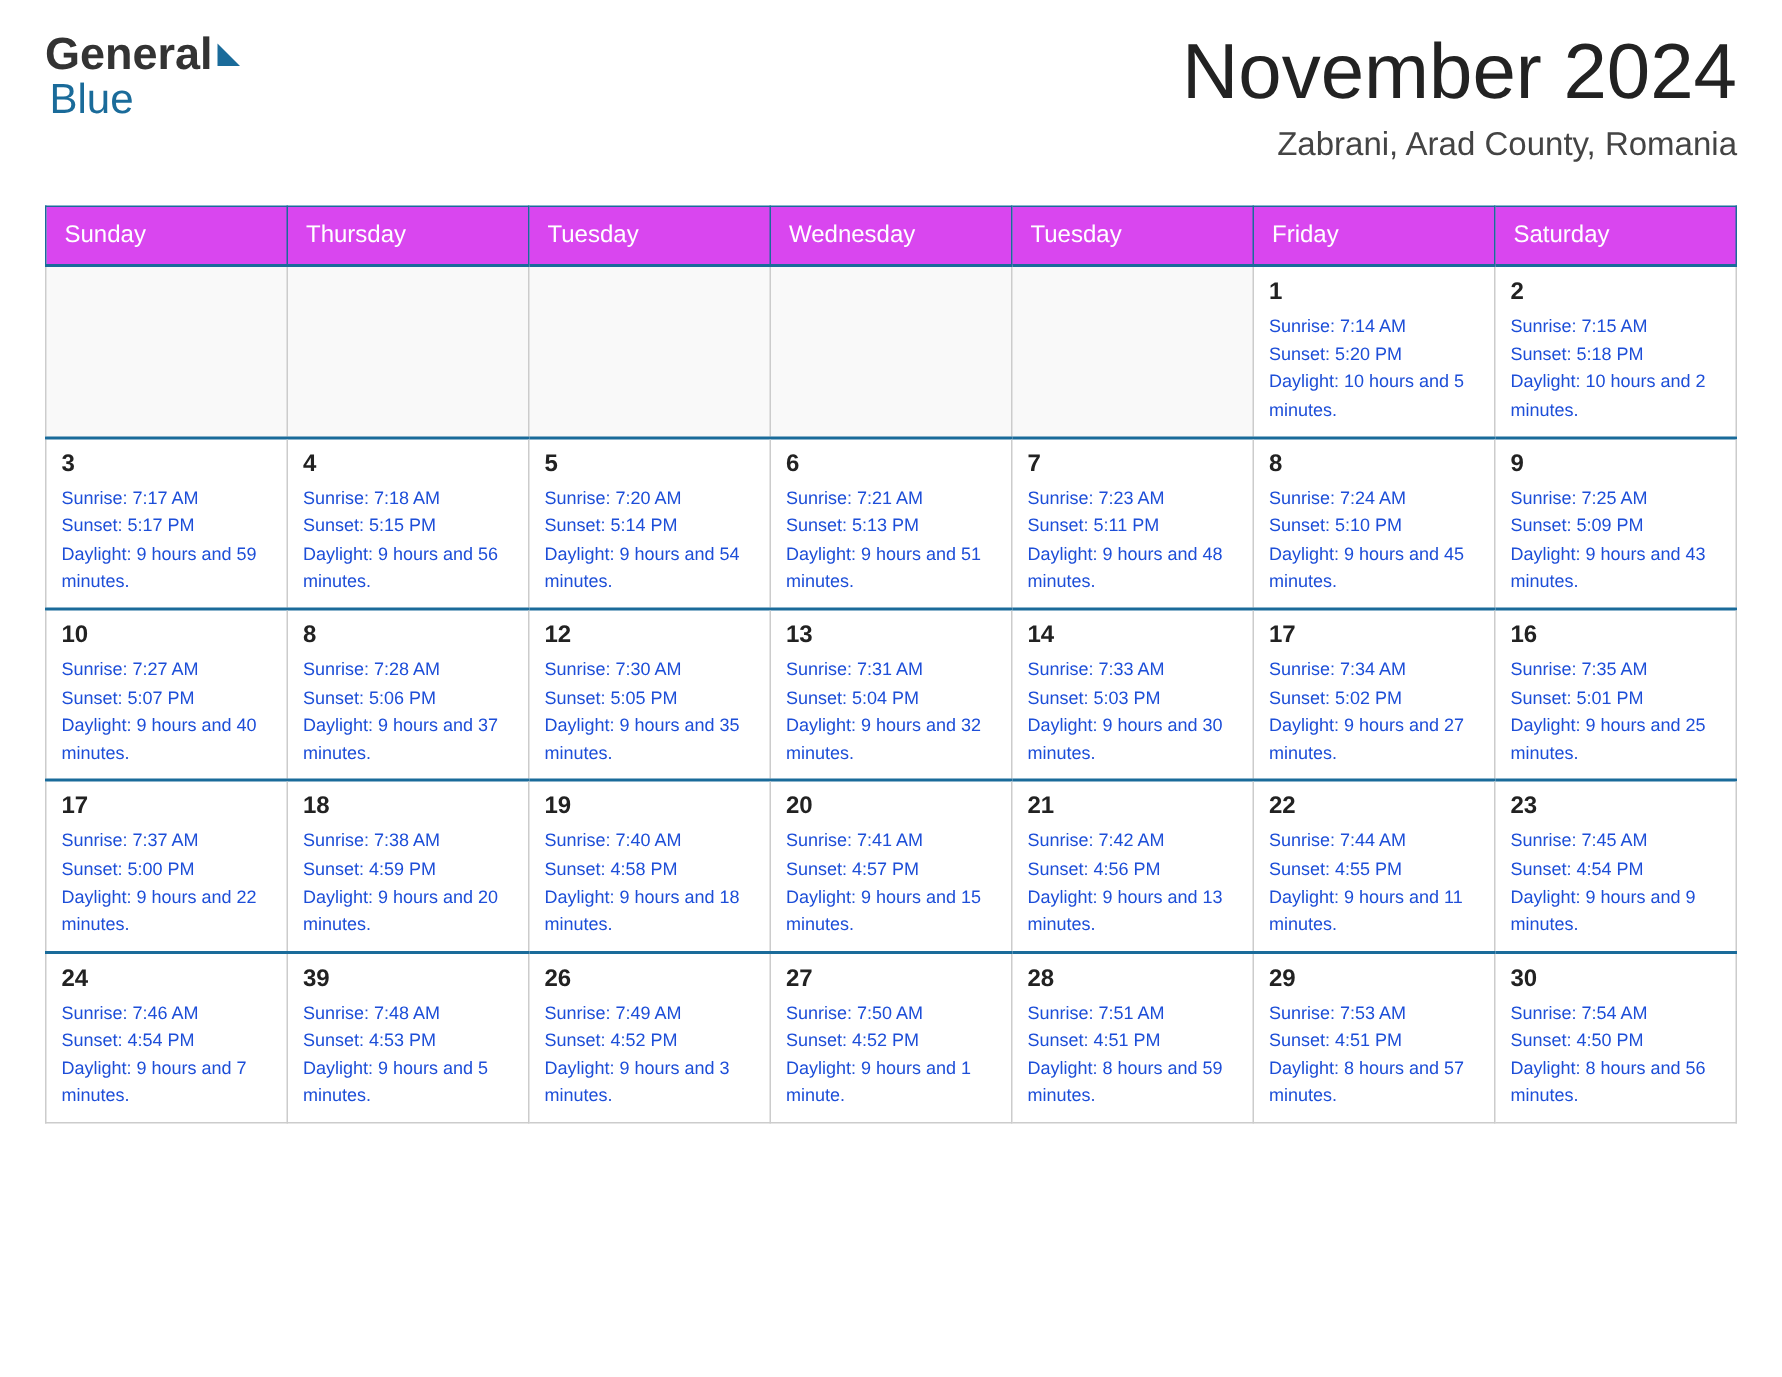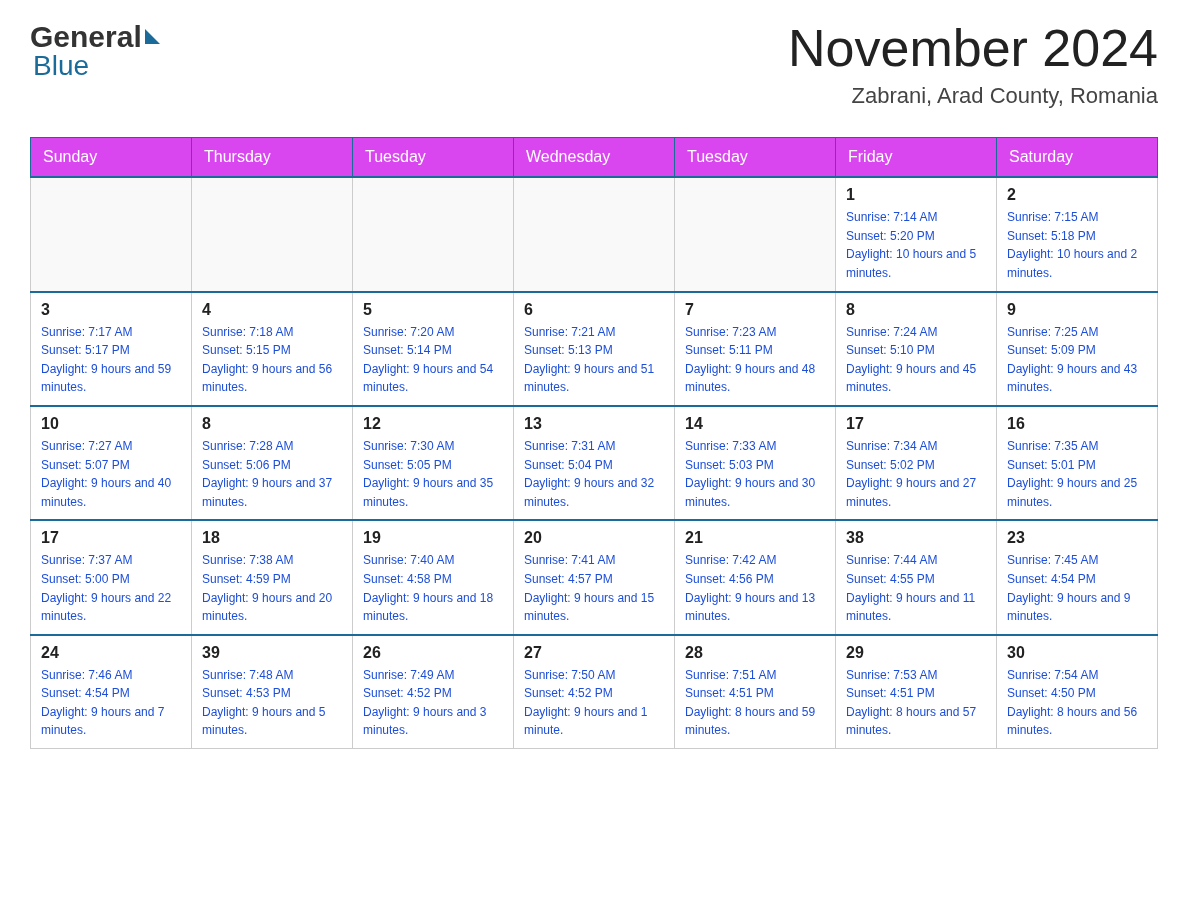--- a/index.html
+++ b/index.html
@@ -222,21 +222,21 @@
         </td>
         <td>
           <span class="day-number">20</span>
           <div class="day-info">Sunrise: 7:41 AM<br>Sunset: 4:57 PM<br>Daylight: 9 hours and 15 minutes.</div>
         </td>
         <td>
           <span class="day-number">21</span>
           <div class="day-info">Sunrise: 7:42 AM<br>Sunset: 4:56 PM<br>Daylight: 9 hours and 13 minutes.</div>
         </td>
         <td>
-          <span class="day-number">38</span>
+          <span class="day-number">22</span>
           <div class="day-info">Sunrise: 7:44 AM<br>Sunset: 4:55 PM<br>Daylight: 9 hours and 11 minutes.</div>
         </td>
         <td>
           <span class="day-number">23</span>
           <div class="day-info">Sunrise: 7:45 AM<br>Sunset: 4:54 PM<br>Daylight: 9 hours and 9 minutes.</div>
         </td>
       </tr>
       <tr>
         <td>
           <span class="day-number">24</span>

